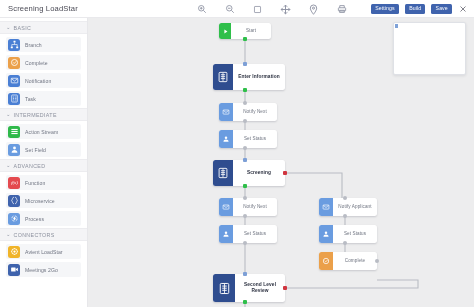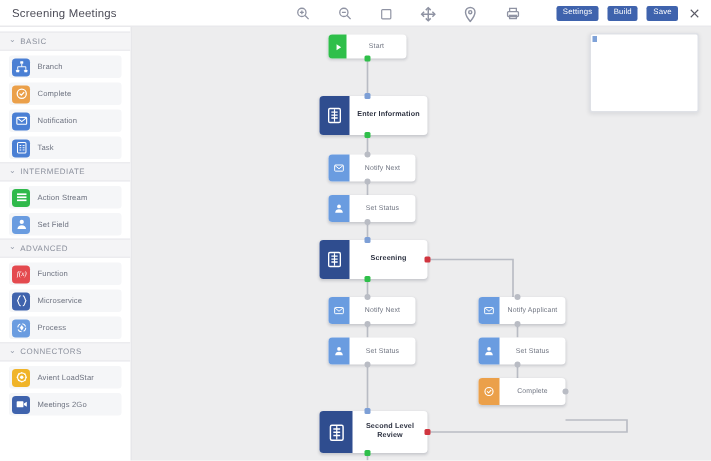--- a/index.html
+++ b/index.html
@@ -113,21 +113,21 @@
   .mm-mark{
     position:absolute;left:1px;top:1px;width:3px;height:4px;background:#7fa2d8;
   }
 </style>
 </head>
 <body>
 
 <div id="app">
 
   <div class="topbar">
-    <div class="app-title">Screening Meetings</div>
+    <div class="app-title">Screening LoadStar</div>
 
     <div class="tool-group">
       <div class="tbtn" title="Zoom In">
         <svg width="10" height="10" viewBox="0 0 16 16" fill="none" stroke="#8f93a3" stroke-width="1.4">
           <circle cx="6.8" cy="6.8" r="4.4"></circle>
             <line x1="10.2" y1="10.2" x2="14" y2="14"></line>
           <line x1="4.7" y1="6.8" x2="8.9" y2="6.8"></line>
             <line x1="6.8" y1="4.7" x2="6.8" y2="8.9"></line>
         </svg>
       </div>

